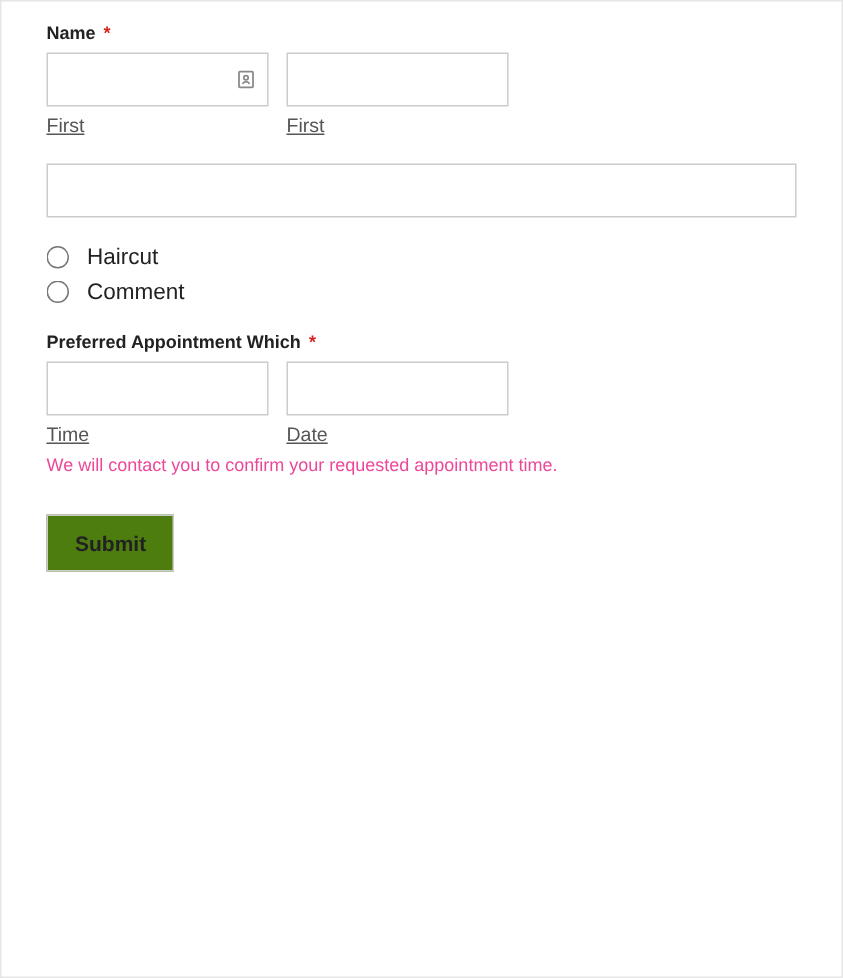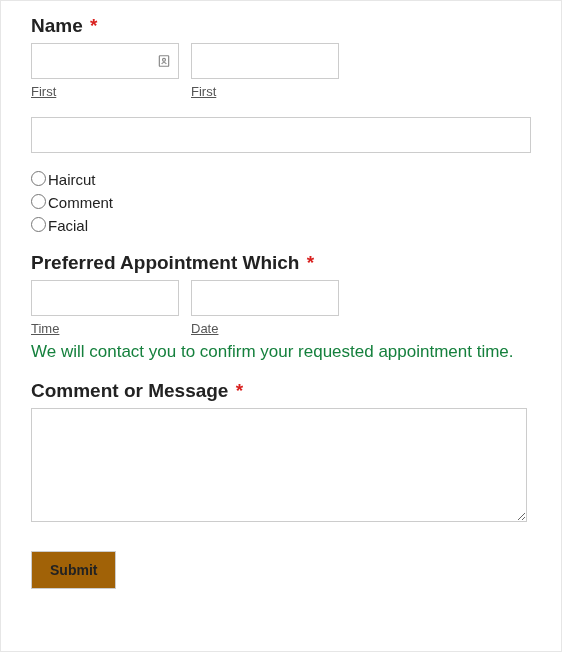--- a/index.html
+++ b/index.html
@@ -11,21 +11,21 @@
     }
     .form-wrap {
       width: 562px;
       height: 652px;
       border: 1px solid #e6e6e6;
       padding: 14px 30px;
     }
     .field-group { margin-bottom: 18px; }
     .field-label {
       font-weight: 700;
-      font-size: 19px;
+      font-size: 12px;
       color: #222;
       display: block;
       margin-bottom: 6px;
     }
     .req { color: #d9211f; margin-left: 2px; font-weight: 700; }
     .row { display: flex; gap: 12px; }
     .col { display: flex; flex-direction: column; }
     .col-half { width: 148px; }
     input[type="text"], .text-input {
       height: 36px;
@@ -38,44 +38,45 @@
     .email-input { width: 308px; }
     .sublabel {
       font-size: 13px;
       color: #555;
       margin-top: 5px;
       text-decoration: underline;
     }
     .radio-group { margin-top: 6px; }
     .radio-item {
       display: flex;
+      align-items: center;
       margin: 6px 0;
-      gap: 2px;
+      gap: 12px;
     }
     .radio-item input[type="radio"] {
       width: 15px; height: 15px;
       accent-color: #555;
     }
     .radio-item span { font-size: 15px; color: #222; }
     .description {
-      font-size: 17px;
-      color: #15803d;
+      font-size: 12px;
+      color: #ec4899;
       margin-top: 6px;
     }
     textarea.msg {
       width: 496px;
       height: 114px;
       border: 1px solid #ccc;
       resize: both;
       padding: 6px;
       font-family: inherit;
       font-size: 14px;
     }
     .submit-btn {
-      background: #a16207;
+      background: #4d7c0f;
       border: 1px solid #ccc;
       padding: 10px 18px;
       font-weight: 700;
       font-size: 14px;
       color: #222;
       cursor: pointer;
       margin-top: 8px;
     }
     .input-with-icon { position: relative; }
     .contact-icon {
@@ -126,24 +127,20 @@
   <div class="field-group">
     <div class="radio-group">
       <label class="radio-item">
         <input type="radio" name="svc" style="">
         <span>Haircut</span>
       </label>
       <label class="radio-item">
         <input type="radio" name="svc" style="">
         <span>Comment</span>
       </label>
-      <label class="radio-item">
-        <input type="radio" name="svc" style="">
-        <span>Facial</span>
-      </label>
     </div>
   </div>
 
   
   <div class="field-group">
     <label class="field-label">
       <span>Preferred Appointment Which</span>
       <span class="req">*</span>
     </label>
     <div class="row">
@@ -153,24 +150,17 @@
       </div>
       <div class="col col-half">
         <input type="text" class="text-input" value="" style="">
         <div class="sublabel">Date</div>
       </div>
     </div>
     <div class="description">We will contact you to confirm your requested appointment time.</div>
   </div>
 
   
-  <div class="field-group">
-    <label class="field-label">
-      <span>Comment or Message</span>
-      <span class="req">*</span>
-    </label>
-    <textarea class="msg" style=""></textarea>
-  </div>
 
   
   <button class="submit-btn">Submit</button>
 
 </div>
 
 </body></html>

